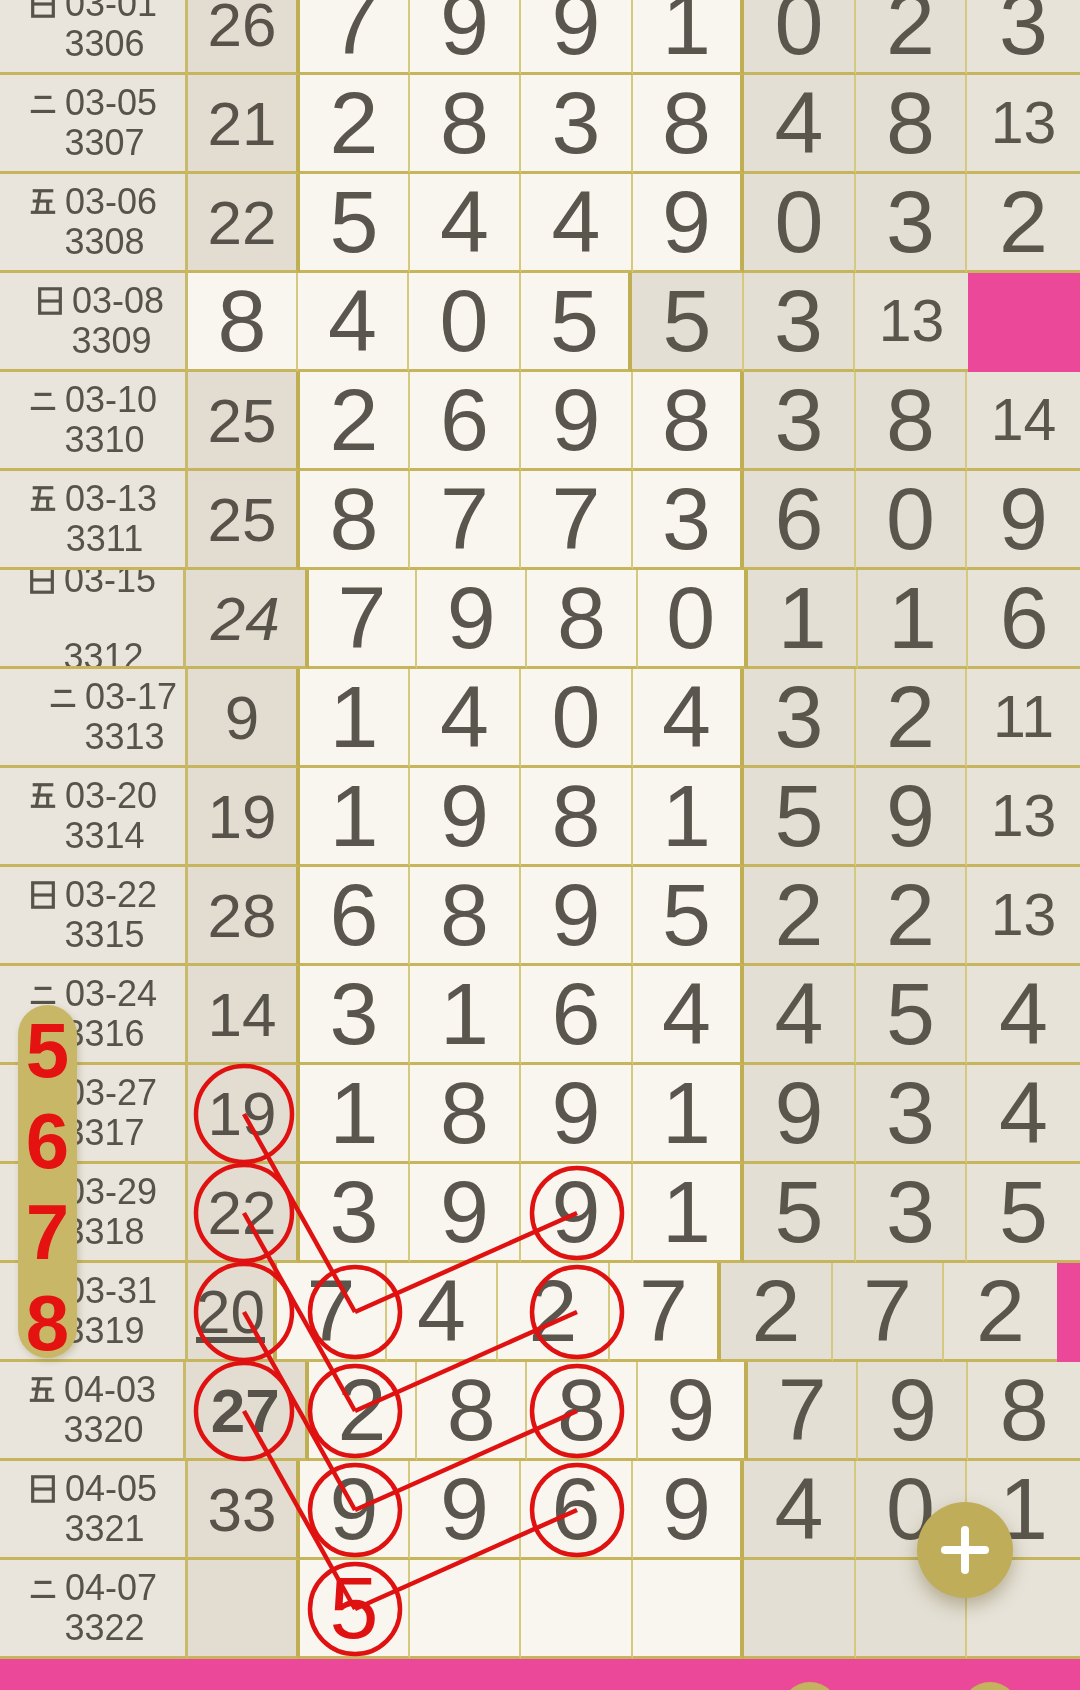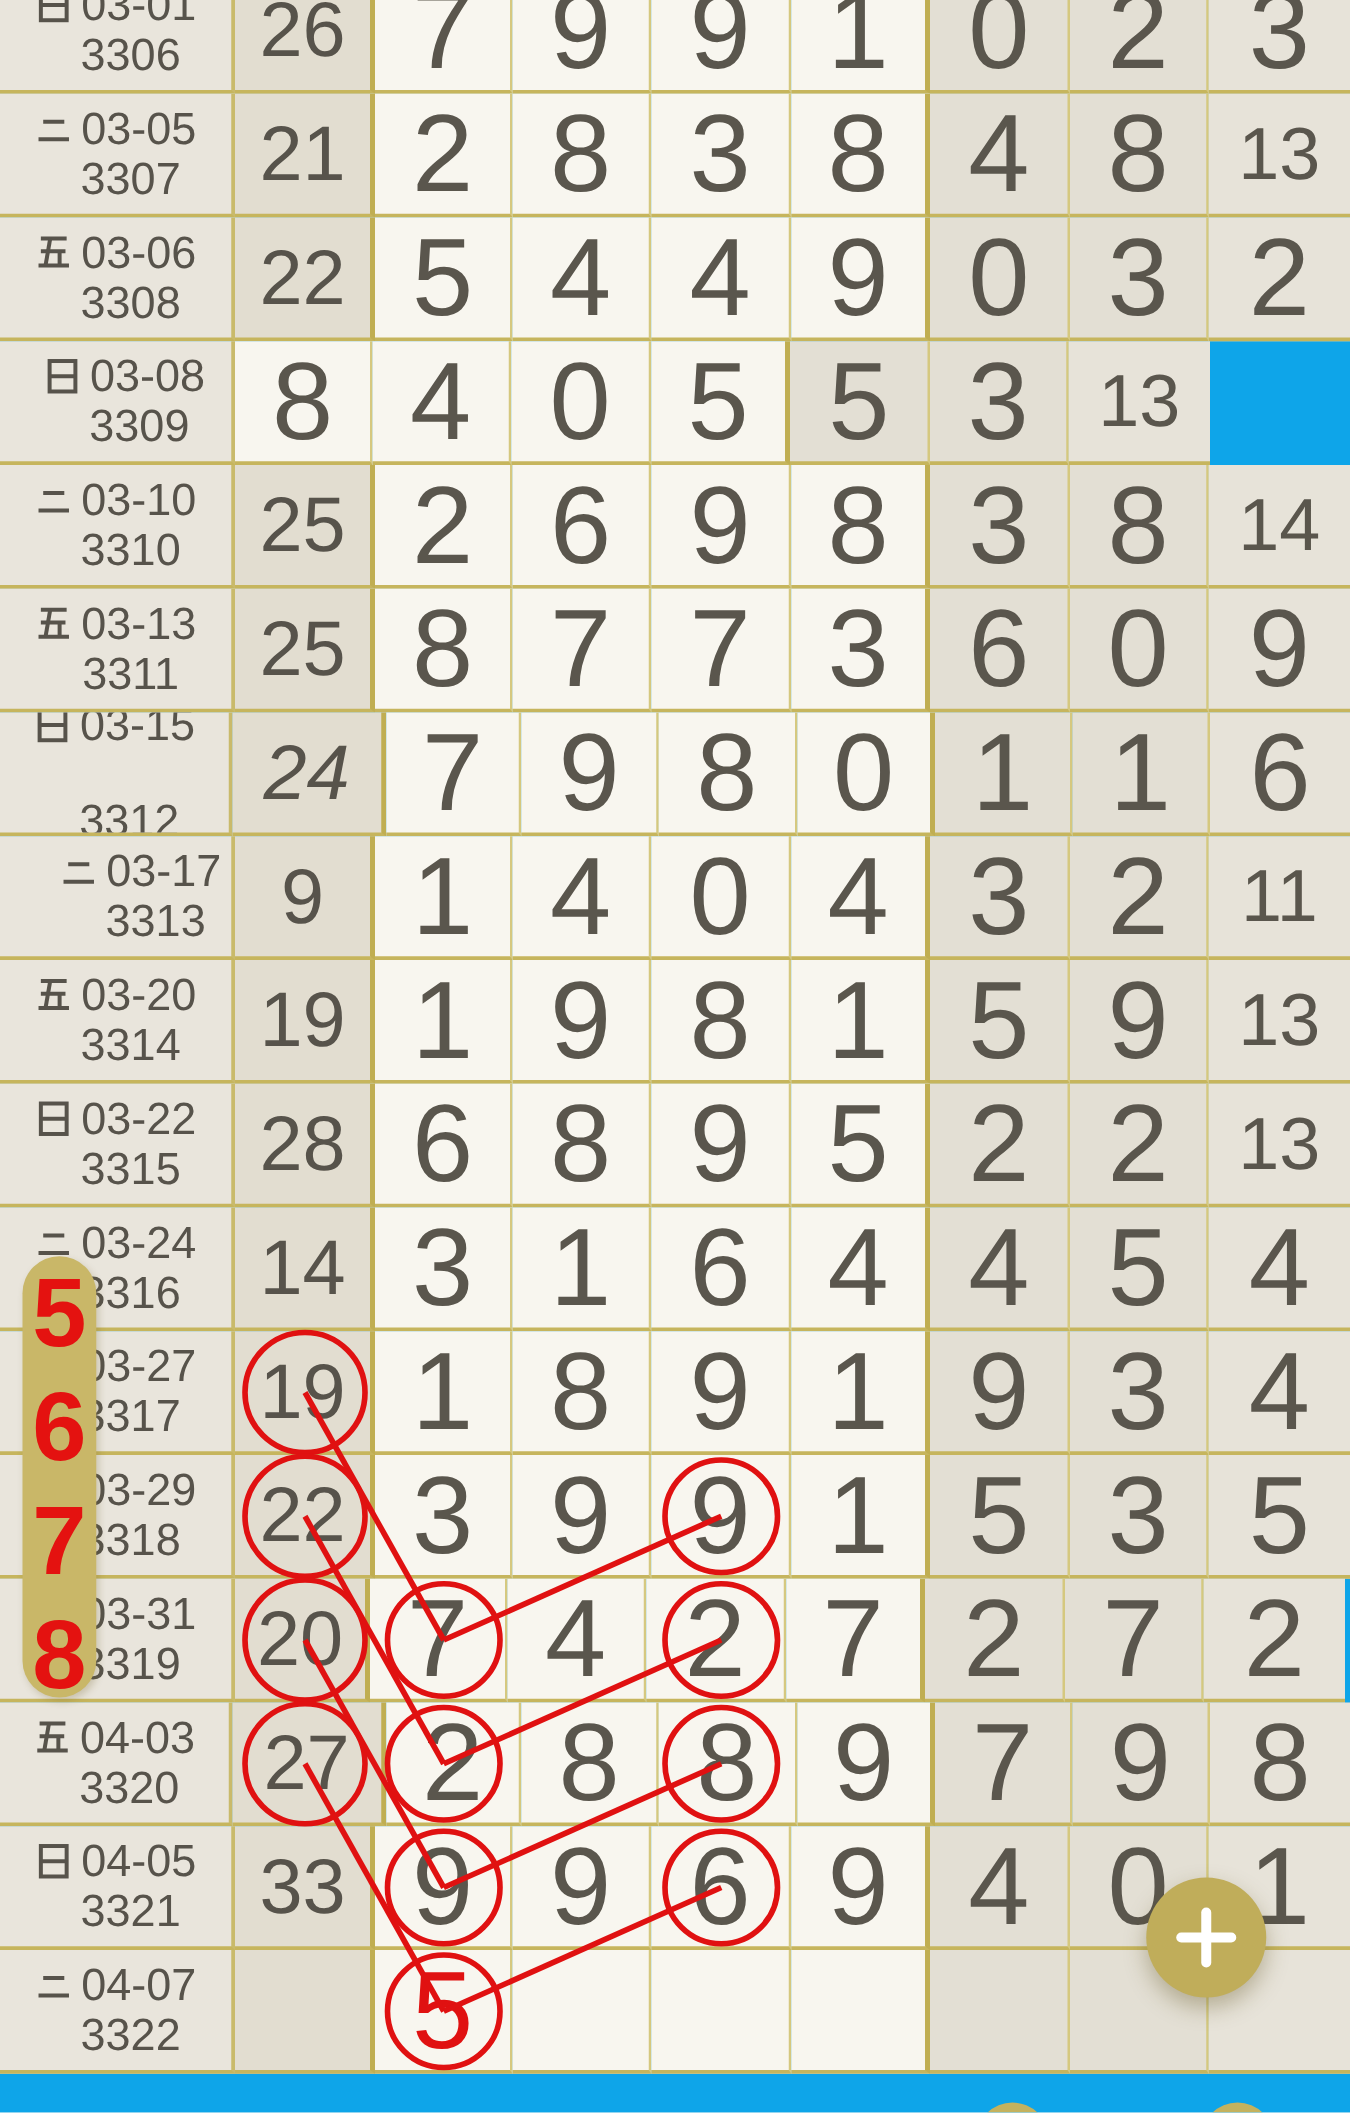--- a/index.html
+++ b/index.html
@@ -1,16 +1,16 @@
 <!DOCTYPE html>
 <html><head>
 <meta charset="utf-8">
 <style>
   html,body{margin:0;padding:0;background:#fdfbf4;}
-  #screen{position:relative;width:1080px;height:1690px;overflow:hidden;background:#0ea5e9;
+  #screen{position:relative;width:1080px;height:1690px;overflow:hidden;background:#ec4899;
           font-family:"Liberation Sans","DejaVu Sans",sans-serif;}
   #table{position:absolute;left:0;top:-24px;width:1080px;}
   .row{display:flex;height:99px;box-sizing:border-box;}
   .cell{box-sizing:border-box;display:flex;align-items:center;justify-content:center;
         border-right:2px solid #d5c87f;border-bottom:3px solid #c6b55d;overflow:hidden;}
   .cell:last-child{border-right:none;}
   .cell.thickR{border-right:4px solid #c0ae52;}
   .cell.date{background:#e9e5dc;flex-direction:column;justify-content:center;border-right-width:3px;border-right-color:#c9ba6b;}
   .cell.sum{background:#e2ddd0;font-size:62px;color:#57534b;}
   .cell.white{background:#f8f6ef;}
@@ -501,21 +501,21 @@
         <div class="cell date" style="width: 188px;">
           <div class="dline1">
             <svg class="dayglyph" viewBox="0 0 32 32">
               <line x1="7" y1="10" x2="25" y2="10"></line>
               <line x1="3" y1="25" x2="29" y2="25"></line>
             </svg>
             <span class="dtxt">03-31</span>
           </div>
           <div class="dline2">3319</div>
         </div>
-        <div class="cell sum thickR" style="width: 108px;">20</div>
+        <div class="cell sum thickR" style="width: 89px; text-decoration: underline;">20</div>
         <div class="cell white" style="width: 110px;">
           <span class="dig">7</span>
         </div>
         <div class="cell white" style="width: 111px;">
           <span class="dig">4</span>
         </div>
         <div class="cell white" style="width: 112px;">
           <span class="dig">2</span>
         </div>
         <div class="cell white thickR" style="width: 111px;">
@@ -538,21 +538,21 @@
               <line x1="5" y1="4" x2="27" y2="4"></line>
               <line x1="13" y1="4" x2="9" y2="27"></line>
               <line x1="5" y1="15" x2="26" y2="15"></line>
               <line x1="21" y1="15" x2="21" y2="27"></line>
               <line x1="3" y1="27" x2="29" y2="27"></line>
             </svg>
             <span class="dtxt">04-03</span>
           </div>
           <div class="dline2">3320</div>
         </div>
-        <div class="cell sum thickR" style="width: 124px;">27</div>
+        <div class="cell sum thickR" style="width: 124px; font-weight: bold;">27</div>
         <div class="cell white" style="width: 110px;">
           <span class="dig">2</span>
         </div>
         <div class="cell white" style="width: 111px;">
           <span class="dig">8</span>
         </div>
         <div class="cell white" style="width: 112px;">
           <span class="dig">8</span>
         </div>
         <div class="cell white thickR" style="width: 111px;">

